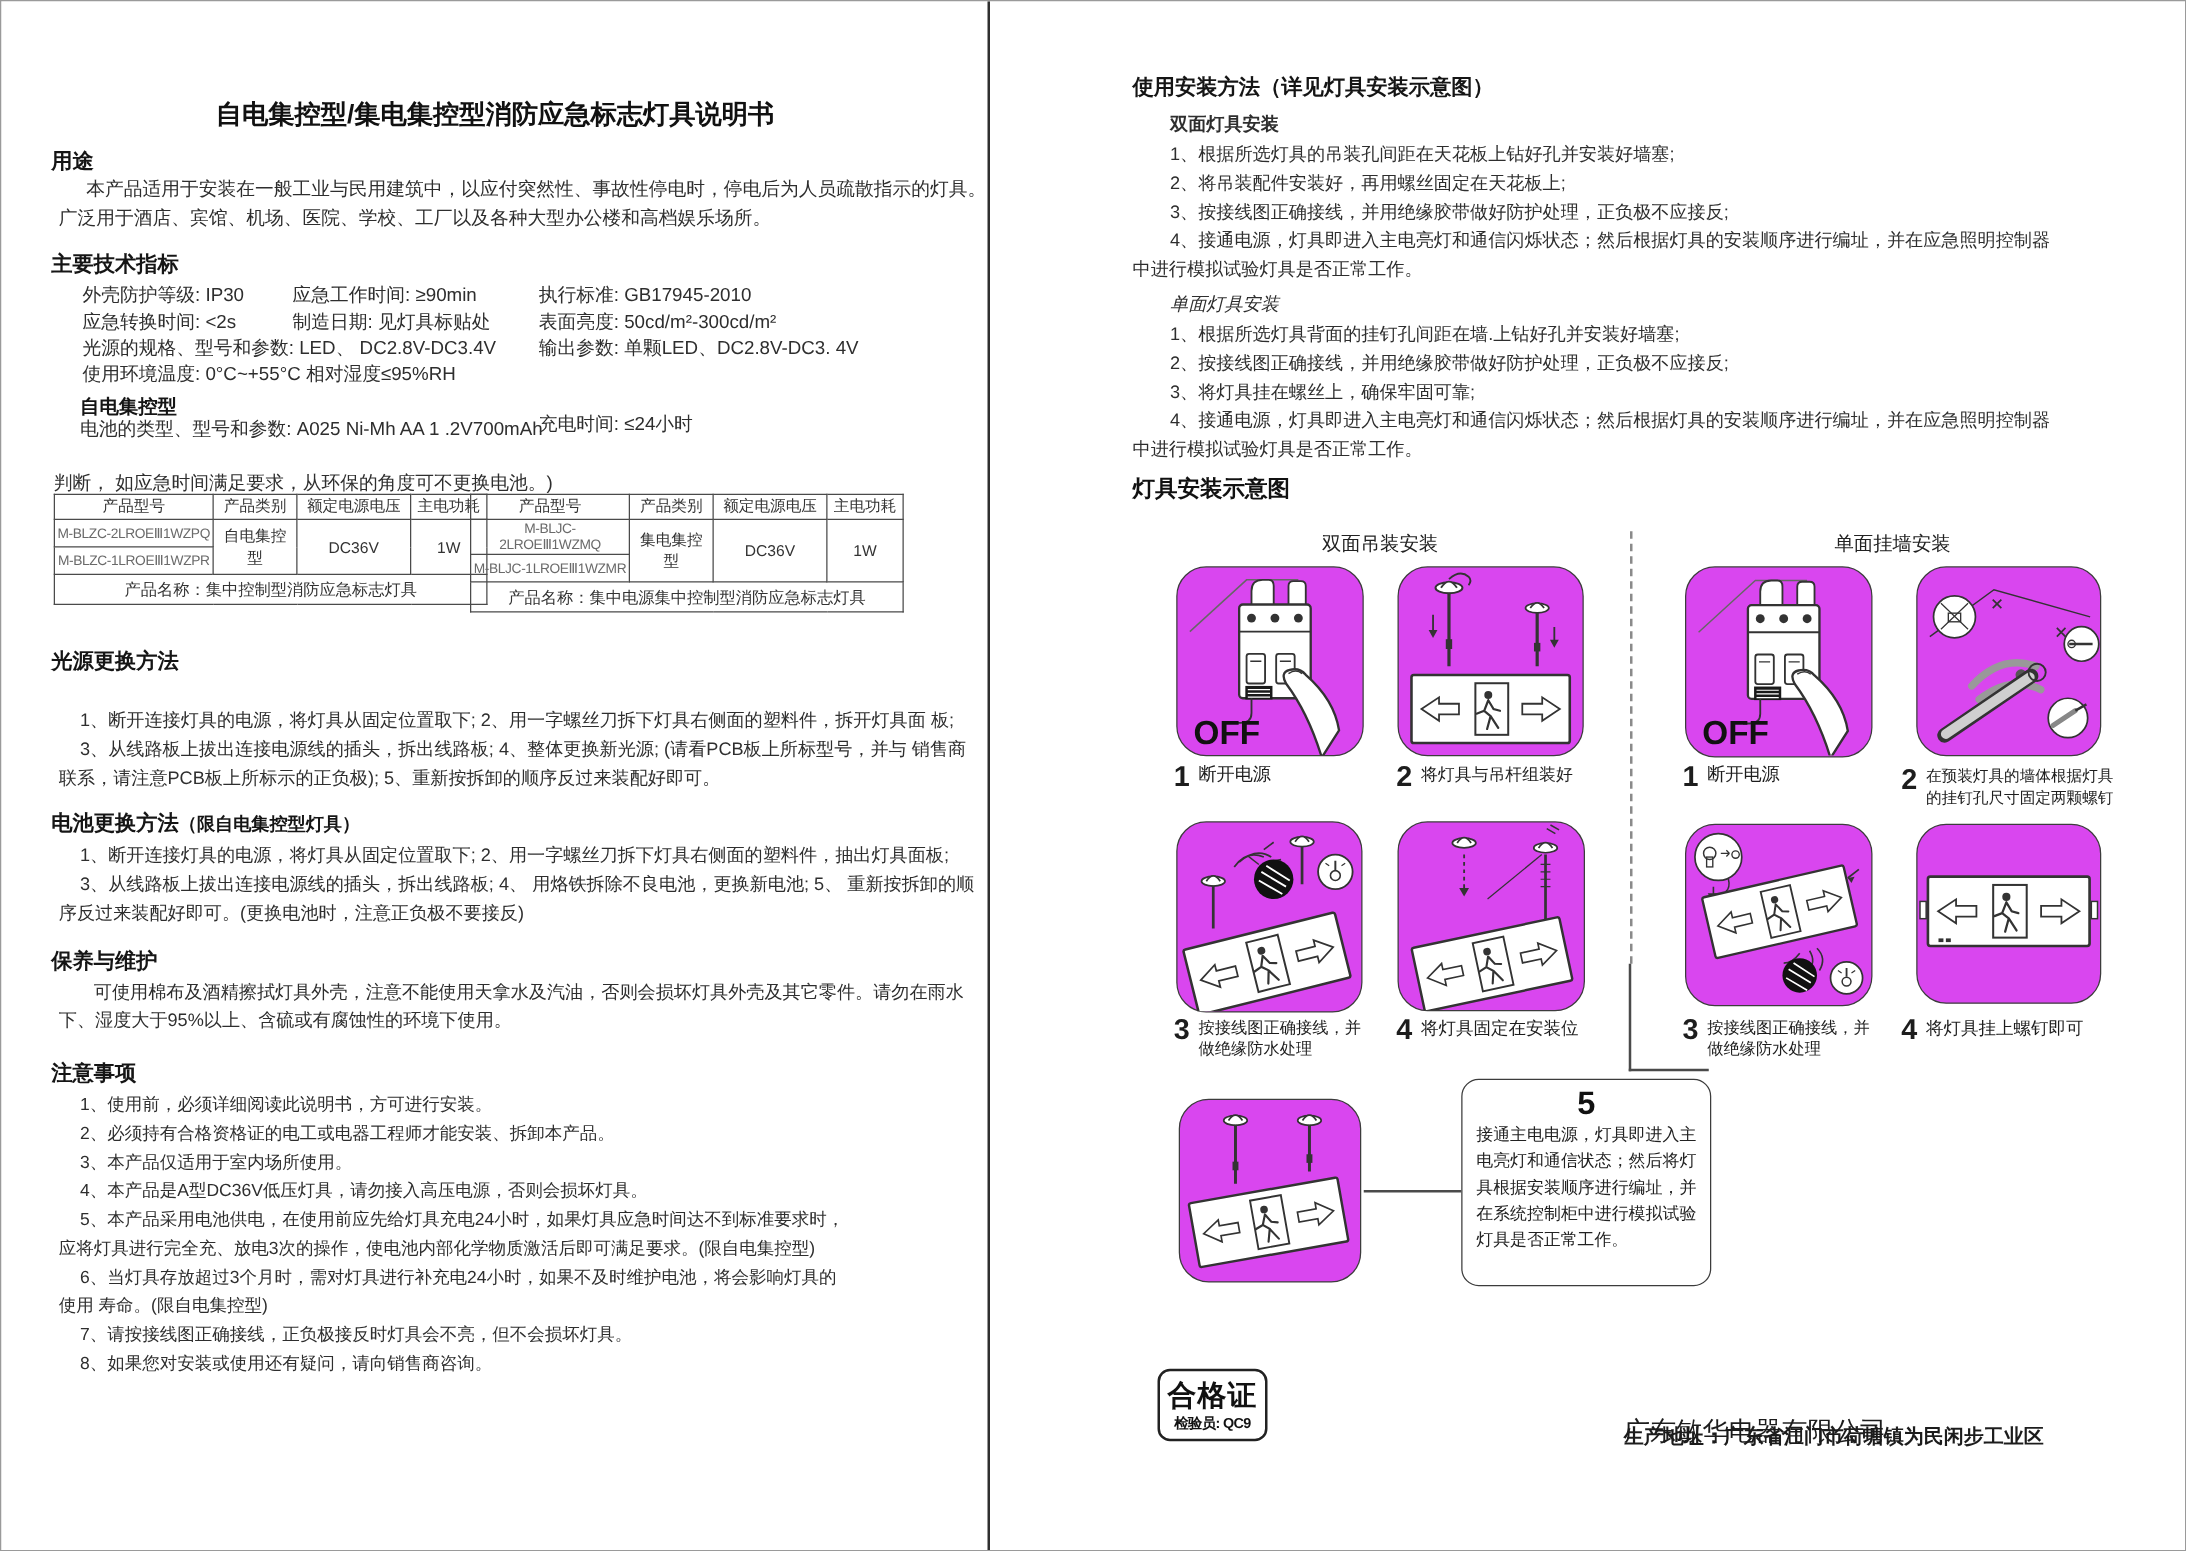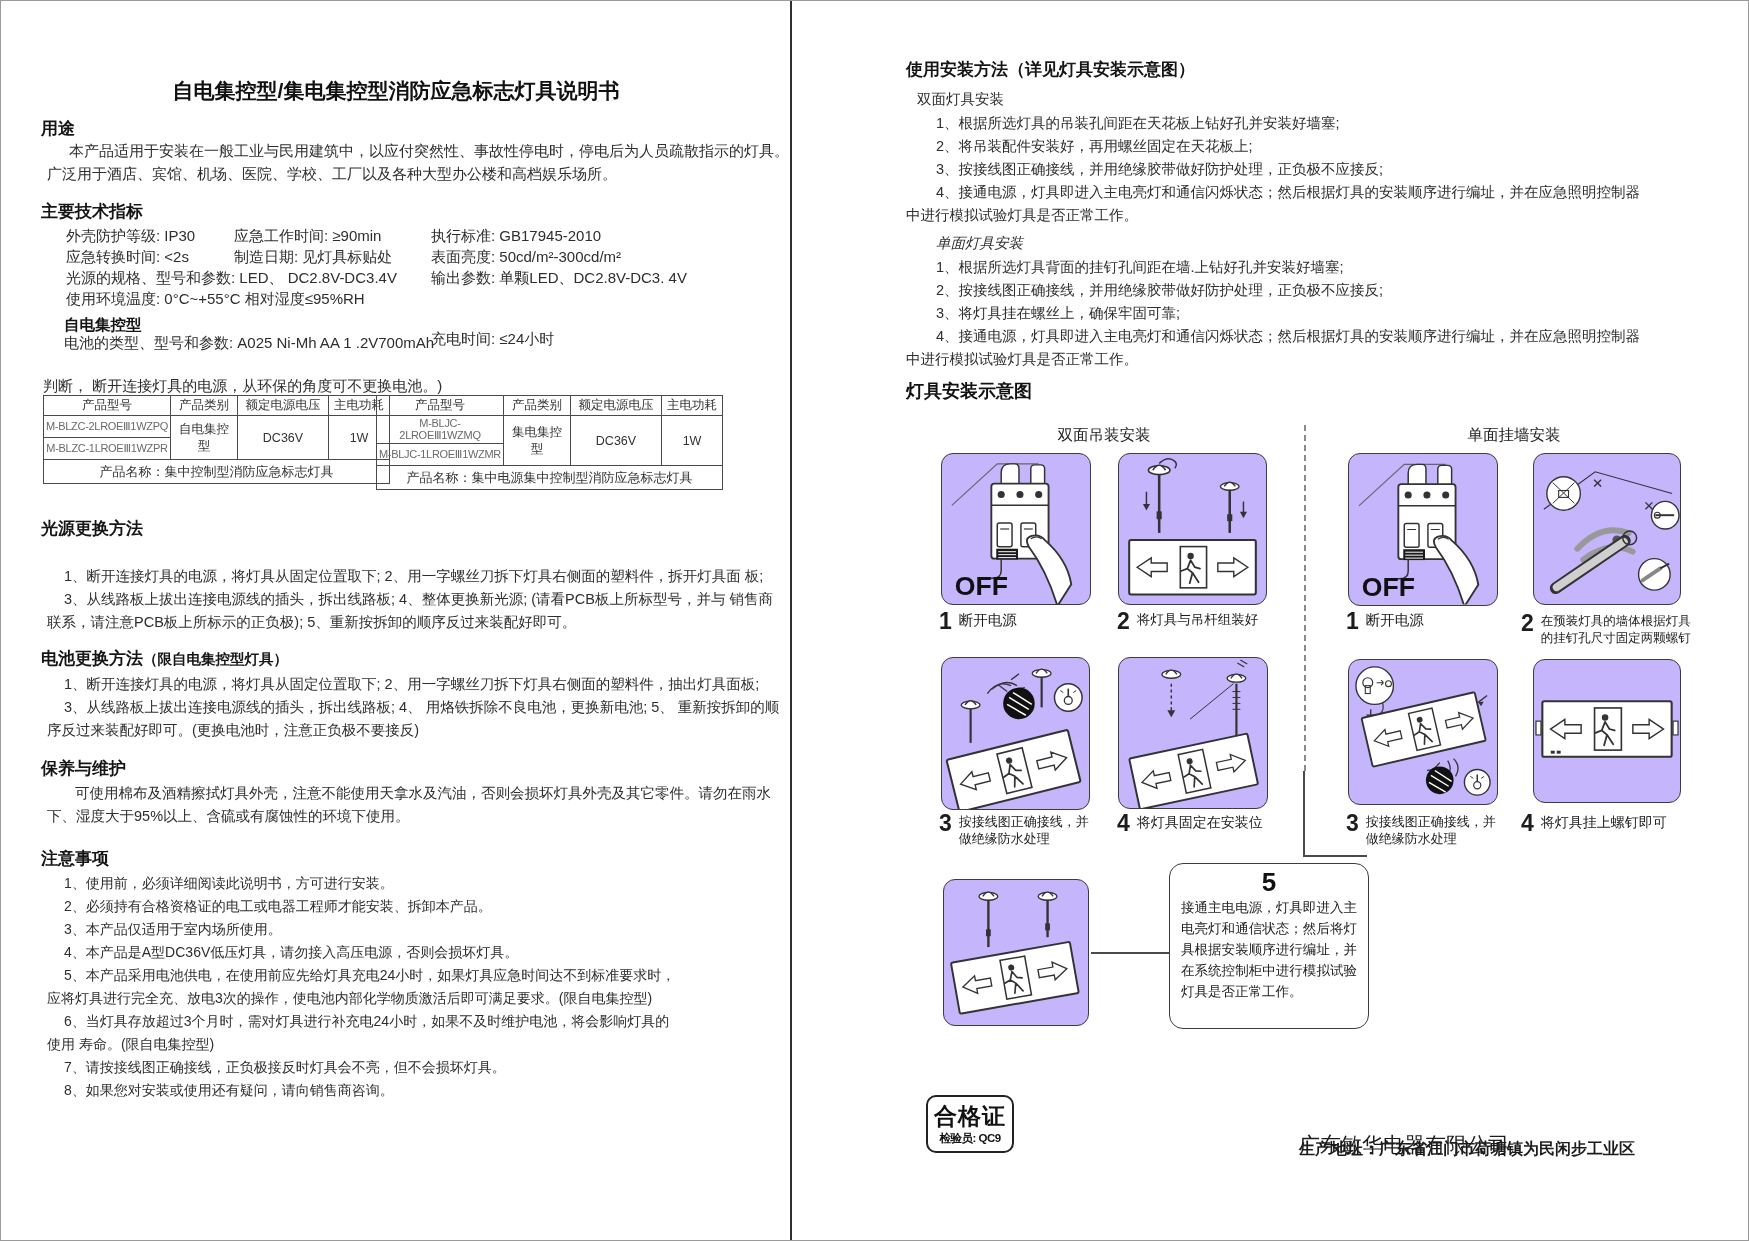--- a/index.html
+++ b/index.html
@@ -11,21 +11,21 @@
   .t{font-size:15px;color:#2e2e2e;}
   .ts{font-size:14.5px;color:#2e2e2e;}
   .tn{font-size:14px;color:#2e2e2e;text-align:right;}
   .title{font-size:21px;font-weight:bold;text-align:center;color:#111;}
   .divider{position:absolute;left:789px;top:0;width:1.5px;height:1241px;background:#2f2f2f;}
   .dash-sep{position:absolute;border-left:2px dashed #8a8a8a;width:0;}
   .conn{position:absolute;background:#4a4a4a;}
   .ptable{position:absolute;border-collapse:collapse;font-size:12.5px;text-align:center;color:#333;table-layout:fixed;}
   .ptable th,.ptable td{border:1.2px solid #4a4a4a;font-weight:normal;padding:1px 2px;overflow:hidden;}
   .model{font-size:11px;color:#6a6a6a;letter-spacing:-0.3px;}
-  .panel{position:absolute;border:1.7px solid #3c3c3c;border-radius:12px;background:#c4b5fd;box-sizing:border-box;}
+  .panel{position:absolute;border:1.7px solid #3c3c3c;border-radius:24px;background:#d946ef;box-sizing:border-box;}
   .panel svg{display:block;width:100%;height:100%;}
   .cap{position:absolute;display:flex;gap:7px;align-items:flex-start;color:#1d1d1d;line-height:1.32;}
   .cap b{font-size:23px;line-height:0.95;font-weight:bold;}
   .cap span{white-space:normal;}
   .coltitle{position:absolute;font-size:15.5px;color:#222;text-align:center;}
   .box5{position:absolute;border:1.7px solid #3c3c3c;border-radius:14px;background:#fff;box-sizing:border-box;
     padding:4px 11px 6px;text-align:center;}
   .box5 .num{font-size:26px;font-weight:bold;line-height:1.1;color:#111;}
   .box5 .txt{font-size:13.5px;line-height:1.56;text-align:justify;white-space:normal;color:#222;}
   .stamp{position:absolute;border:2.5px solid #222;border-radius:10px;background:#fff;text-align:center;
@@ -91,21 +91,21 @@
   <div class="abs t" style="left:65px;top:247px;">应急转换时间: &lt;2s</div>
   <div class="abs t" style="left:233px;top:247px;">制造日期: 见灯具标贴处</div>
   <div class="abs t" style="left:430px;top:247px;">表面亮度: 50cd/m²-300cd/m²</div>
   <div class="abs t" style="left:65px;top:268px;">光源的规格、型号和参数: LED、 DC2.8V-DC3.4V</div>
   <div class="abs t" style="left:430px;top:268px;">输出参数: 单颗LED、DC2.8V-DC3. 4V</div>
   <div class="abs t" style="left:65px;top:289px;">使用环境温度: 0°C~+55°C  相对湿度≤95%RH</div>
 
   <div class="abs h2" style="left:63px;top:314px;">自电集控型</div>
   <div class="abs t" style="left:63px;top:333px;">电池的类型、型号和参数: A025 Ni-Mh AA 1 .2V700mAh</div>
   <div class="abs t" style="left:430px;top:329px;">充电时间: ≤24小时</div>
-  <div class="abs t" style="left:42px;top:376px;">判断， 断开连接灯具的电源，从环保的角度可不更换电池。)</div>
+  <div class="abs t" style="left:42px;top:376px;">判断， 如应急时间满足要求，从环保的角度可不更换电池。)</div>
 
   <table class="ptable" style="left:42px;top:394px;width:326px;">
     <tbody>
         <tr style="height:20px;">
       <th style="width:122px;">产品型号</th>
       <th style="width:62px;">产品类别</th>
       <th style="width:86px;">额定电源电压</th>
       <th style="width:56px;">主电功耗</th>
     </tr>
     <tr style="height:22px;">
@@ -168,21 +168,21 @@
   <div class="abs tn" style="left:63px;top:920px;">3、本产品仅适用于室内场所使用。</div>
   <div class="abs tn" style="left:63px;top:943px;">4、本产品是A型DC36V低压灯具，请勿接入高压电源，否则会损坏灯具。</div>
   <div class="abs tn" style="left:63px;top:966px;">5、本产品采用电池供电，在使用前应先给灯具充电24小时，如果灯具应急时间达不到标准要求时，</div>
   <div class="abs tn" style="left:46px;top:989px;">应将灯具进行完全充、放电3次的操作，使电池内部化学物质激活后即可满足要求。(限自电集控型)</div>
   <div class="abs tn" style="left:63px;top:1012px;">6、当灯具存放超过3个月时，需对灯具进行补充电24小时，如果不及时维护电池，将会影响灯具的</div>
   <div class="abs tn" style="left:46px;top:1035px;">使用 寿命。(限自电集控型)</div>
   <div class="abs tn" style="left:63px;top:1058px;">7、请按接线图正确接线，正负极接反时灯具会不亮，但不会损坏灯具。</div>
   <div class="abs tn" style="left:63px;top:1081px;">8、如果您对安装或使用还有疑问，请向销售商咨询。</div>
 
   <div class="abs h1" style="left:905px;top:57px;">使用安装方法（详见灯具安装示意图）</div>
-  <div class="abs ts" style="left:916px;top:89px;">双面灯具安装</div>
+  <div class="abs ts" style="left:935px;top:89px;font-weight:bold;">双面灯具安装</div>
   <div class="abs ts" style="left:935px;top:113px;">1、根据所选灯具的吊装孔间距在天花板上钻好孔并安装好墙塞;</div>
   <div class="abs ts" style="left:935px;top:136px;">2、将吊装配件安装好，再用螺丝固定在天花板上;</div>
   <div class="abs ts" style="left:935px;top:159px;">3、按接线图正确接线，并用绝缘胶带做好防护处理，正负极不应接反;</div>
   <div class="abs ts" style="left:935px;top:182px;">4、接通电源，灯具即进入主电亮灯和通信闪烁状态；然后根据灯具的安装顺序进行编址，并在应急照明控制器</div>
   <div class="abs ts" style="left:905px;top:205px;">中进行模拟试验灯具是否正常工作。</div>
 
   <div class="abs ts" style="left:935px;top:233px;font-style:italic;">单面灯具安装</div>
   <div class="abs ts" style="left:935px;top:257px;">1、根据所选灯具背面的挂钉孔间距在墙.上钻好孔并安装好墙塞;</div>
   <div class="abs ts" style="left:935px;top:280px;">2、按接线图正确接线，并用绝缘胶带做好防护处理，正负极不应接反;</div>
   <div class="abs ts" style="left:935px;top:303px;">3、将灯具挂在螺丝上，确保牢固可靠;</div>

